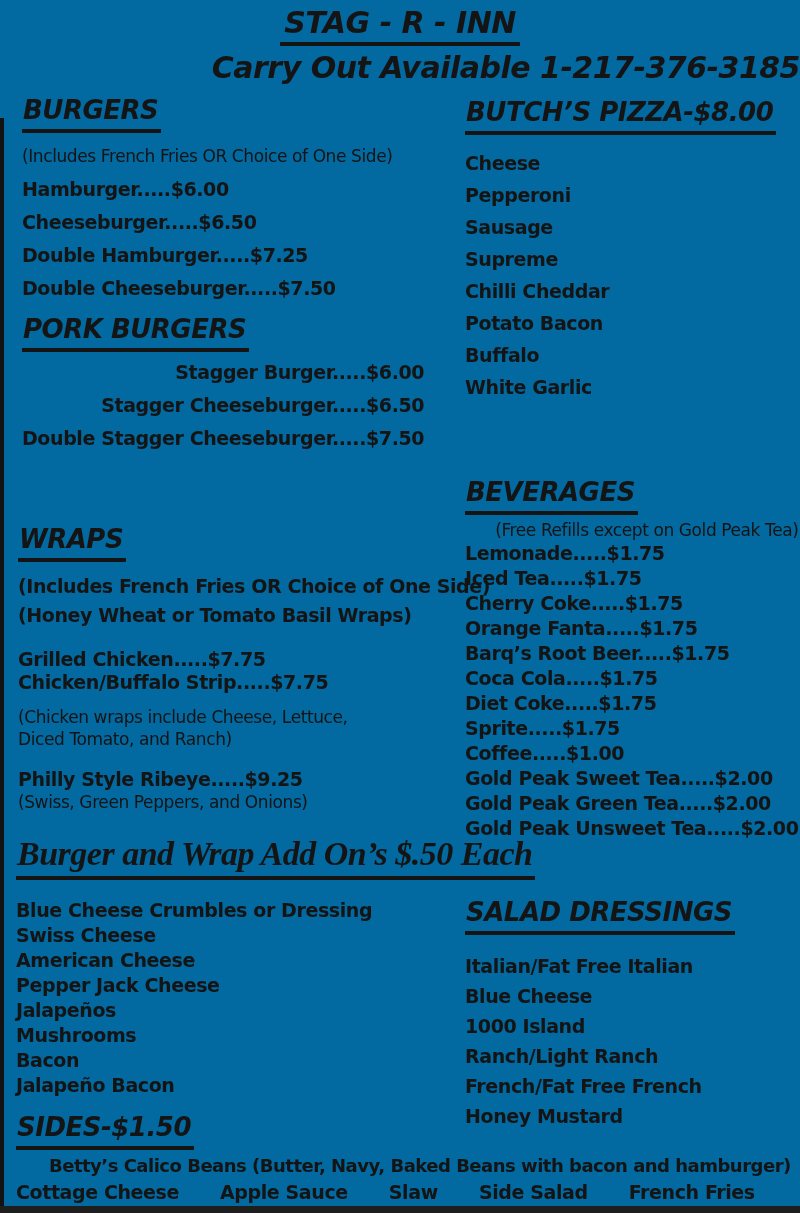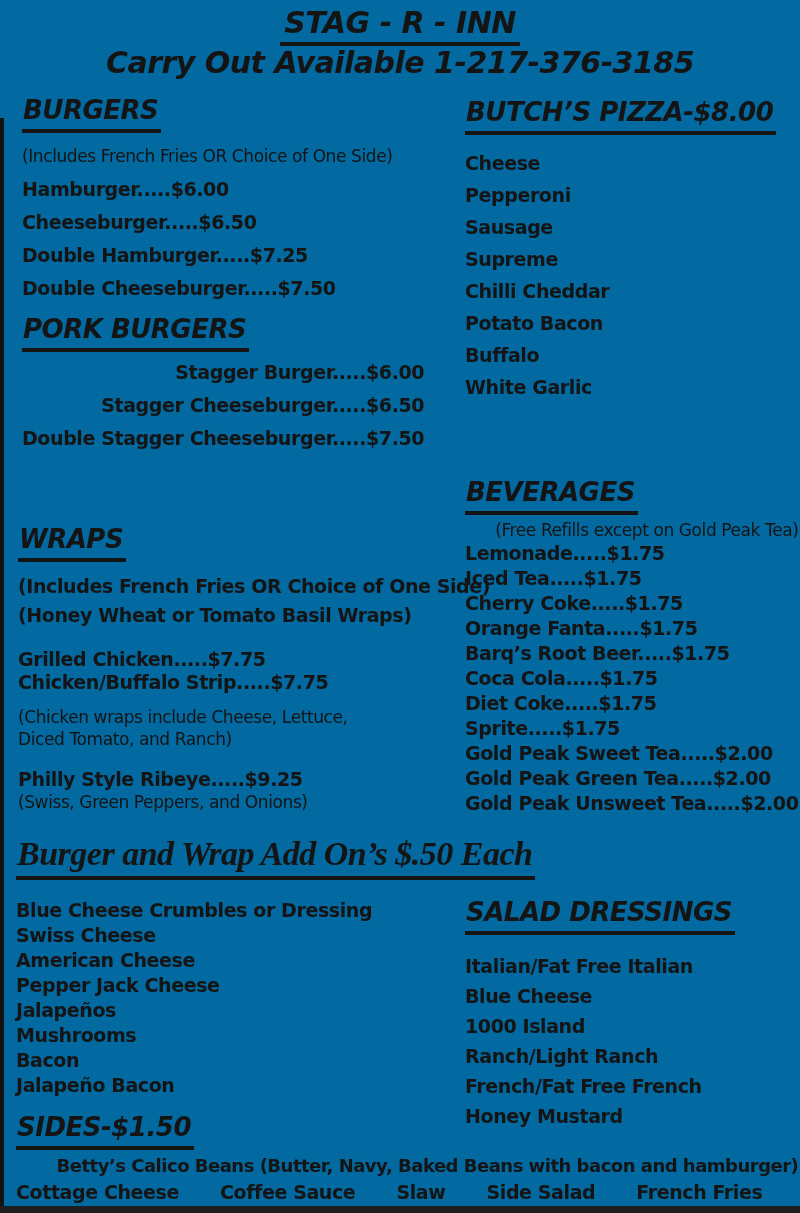--- a/index.html
+++ b/index.html
@@ -16,21 +16,21 @@
     display:inline-block;
     font-size:30px;font-weight:bold;font-style:italic;
     letter-spacing:-0.5px;
     border-bottom:4px solid #141414;
     padding:0 4px 1px 4px;
     line-height:1.15;
   }
   .sub-title{
     font-size:30px;font-weight:bold;font-style:italic;
     letter-spacing:-0.5px;
-    line-height:1.1;
+    margin-top:5px;line-height:1.1;text-align:right;
   }
   .section{position:absolute;}
   .hdr{
     display:inline-block;
     font-size:26px;font-weight:bold;font-style:italic;
     letter-spacing:-0.5px;
     border-bottom:4px solid #141414;
     padding:0 3px 4px 1px;
     line-height:1.1;
     white-space:nowrap;
@@ -133,21 +133,21 @@
       <div class="item">Bacon</div>
       <div class="item">Jalapeño Bacon</div>
     </div>
   </div>
 
   <div class="section" style="top:1113px;left:16px;">
     <span class="hdr">SIDES-$1.50</span>
     <div class="sides-line mt8">Betty’s Calico Beans (Butter, Navy, Baked Beans with bacon and hamburger)</div>
     <div class="sides-row">
       <span class="sides-cell">Cottage Cheese</span>
-      <span class="sides-cell">Coffee Sauce</span>
+      <span class="sides-cell">Apple Sauce</span>
       <span class="sides-cell">Slaw</span>
       <span class="sides-cell">Side Salad</span>
       <span class="sides-cell">French Fries</span>
     </div>
   </div>
 
   <div class="section lh32" style="top:98px;left:465px;">
     <span class="hdr">BUTCH’S PIZZA-$8.00</span>
     <div class="mt12">
       <div class="item">Cheese</div>
@@ -166,20 +166,21 @@
     <div class="note mt8">(Free Refills except on Gold Peak Tea)</div>
     <div>
       <div class="item">Lemonade.....$1.75</div>
       <div class="item">Iced Tea.....$1.75</div>
       <div class="item">Cherry Coke.....$1.75</div>
       <div class="item">Orange Fanta.....$1.75</div>
       <div class="item">Barq’s Root Beer.....$1.75</div>
       <div class="item">Coca Cola.....$1.75</div>
       <div class="item">Diet Coke.....$1.75</div>
       <div class="item">Sprite.....$1.75</div>
+      <div class="item">Coffee.....$1.00</div>
       <div class="item">Gold Peak Sweet Tea.....$2.00</div>
       <div class="item">Gold Peak Green Tea.....$2.00</div>
       <div class="item">Gold Peak Unsweet Tea.....$2.00</div>
     </div>
   </div>
 
   <div class="section lh30" style="top:898px;left:465px;">
     <span class="hdr">SALAD DRESSINGS</span>
     <div class="mt16">
       <div class="item">Italian/Fat Free Italian</div>

